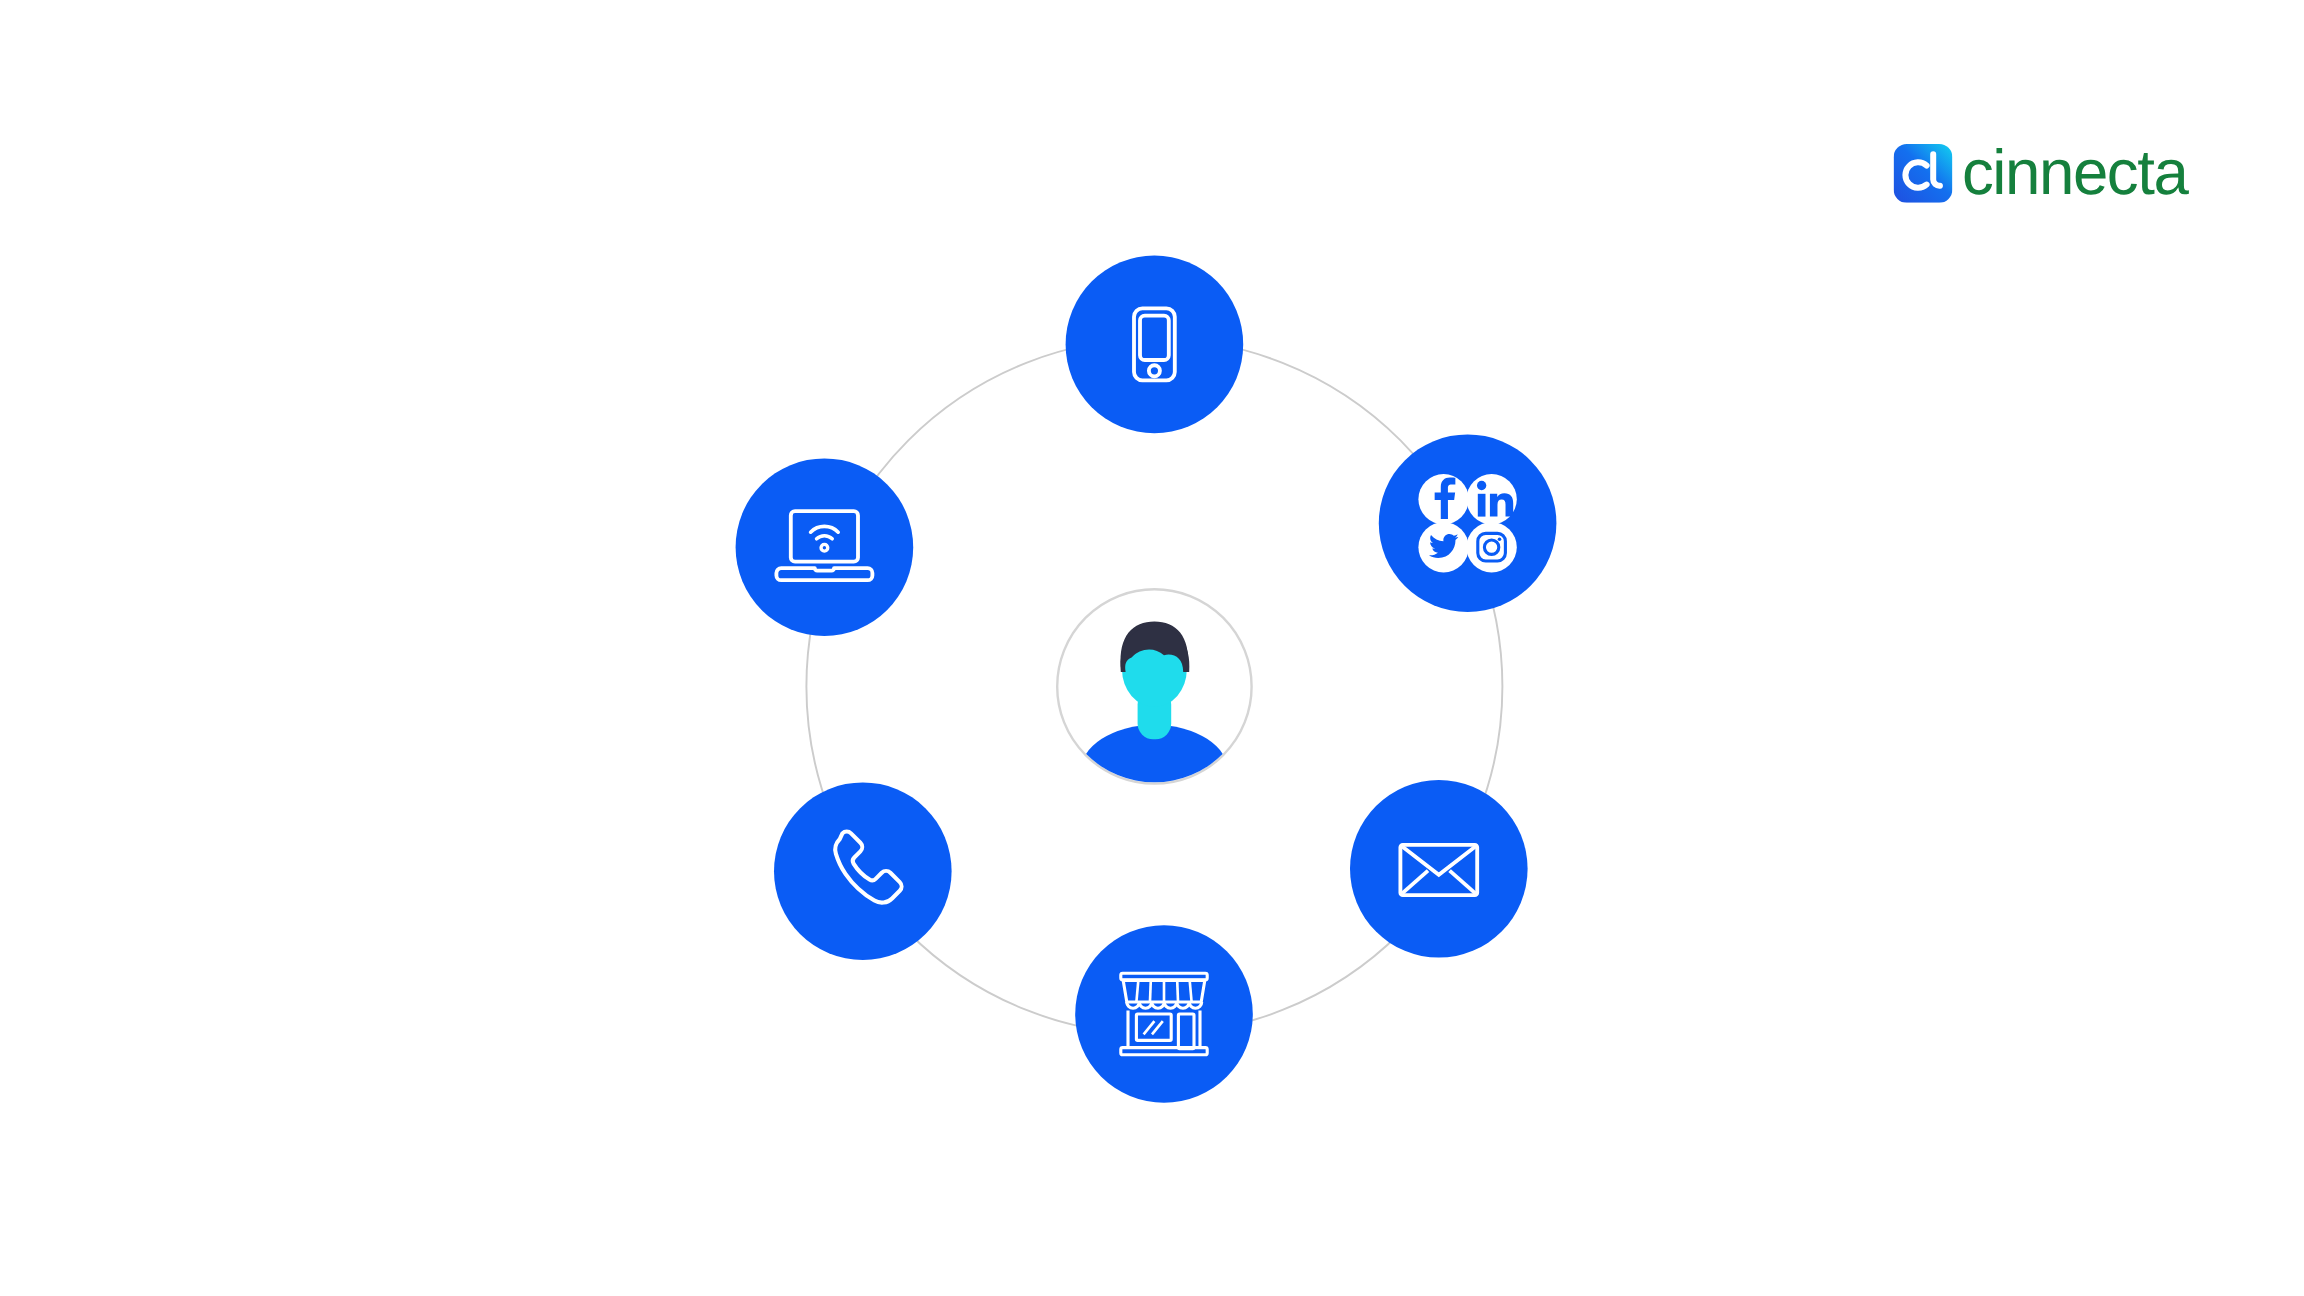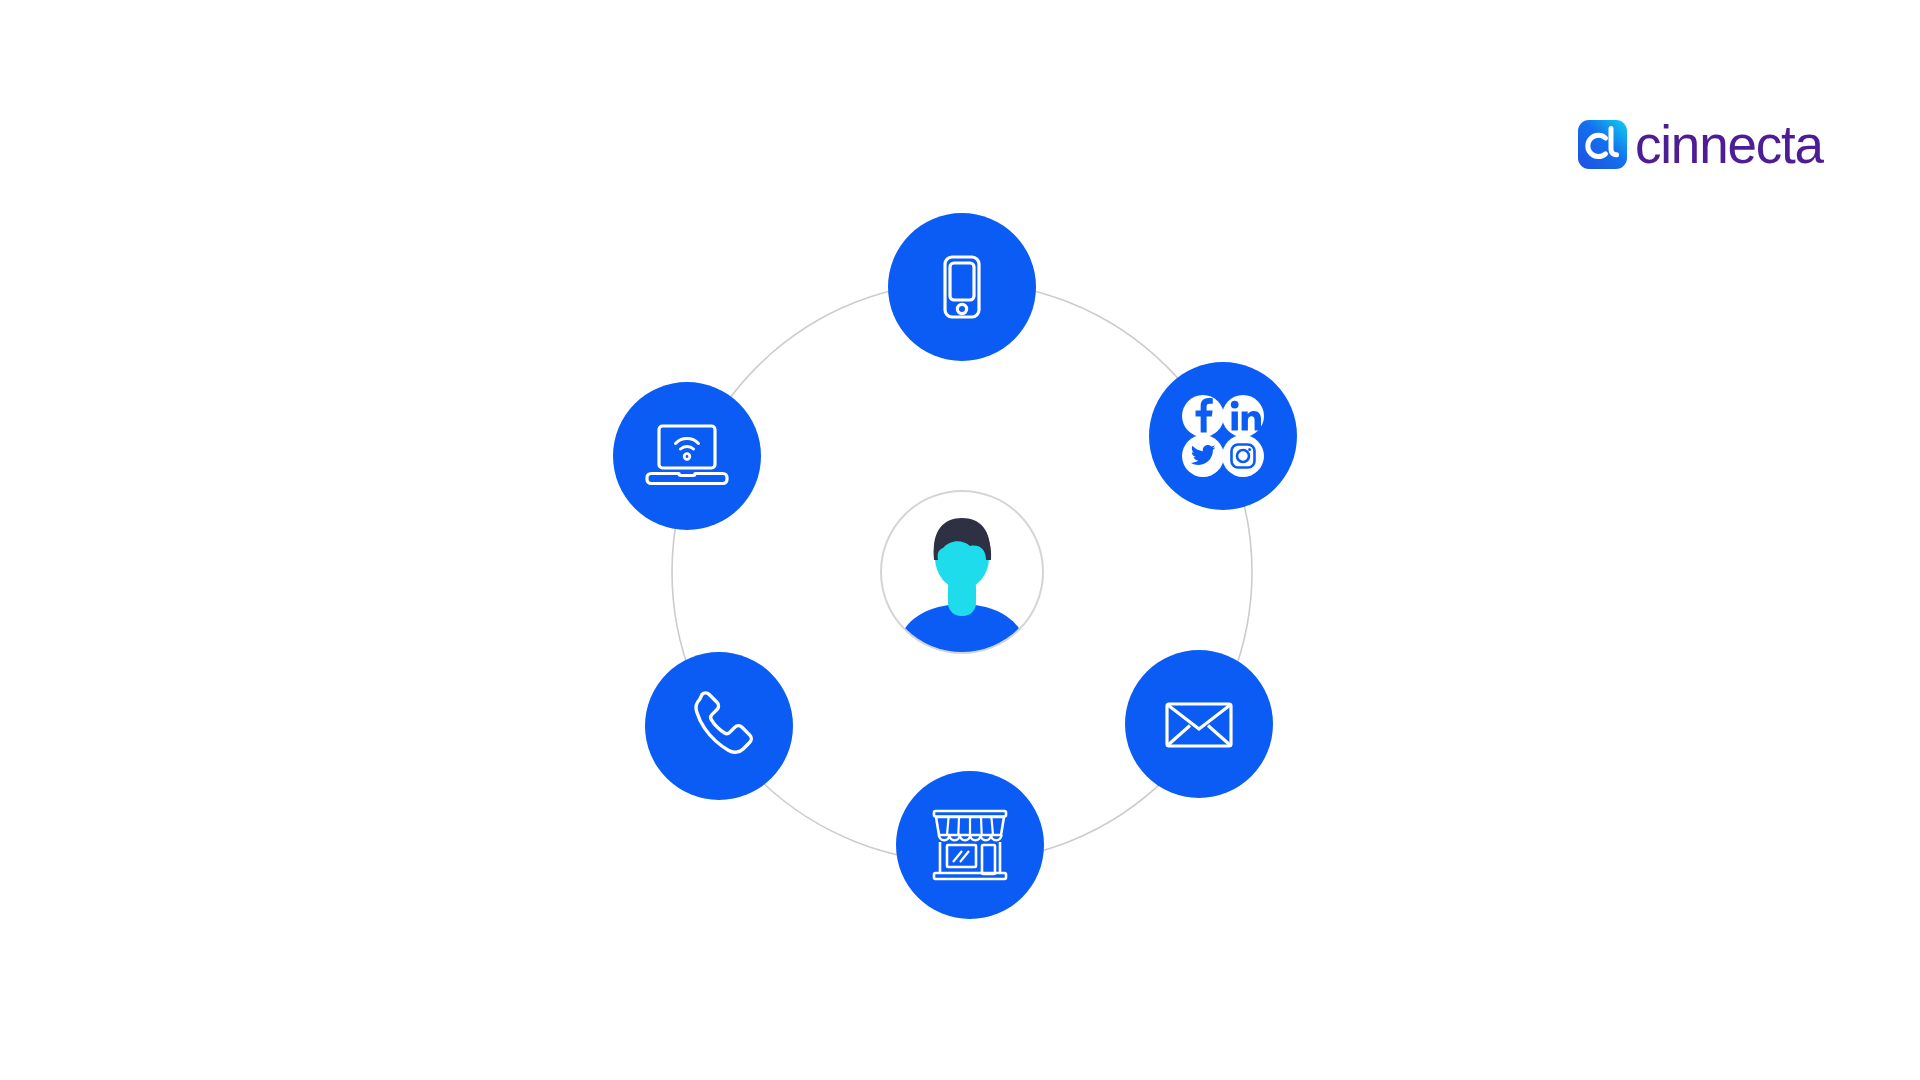--- a/index.html
+++ b/index.html
@@ -29,21 +29,21 @@
     display: flex;
     align-items: center;
     gap: 8px;
   }
   #brand-mark { display: block; }
   #brand-wordmark {
     font-family: "Liberation Sans", sans-serif;
     font-size: 53px;
     font-weight: 400;
     letter-spacing: -1.2px;
-    color: #4c1d95;
+    color: #15803d;
     line-height: 1;
     white-space: nowrap;
   }
 
   
   #diagram {
     position: absolute;
     left: 0;
     top: 0;
     width: 1920px;

